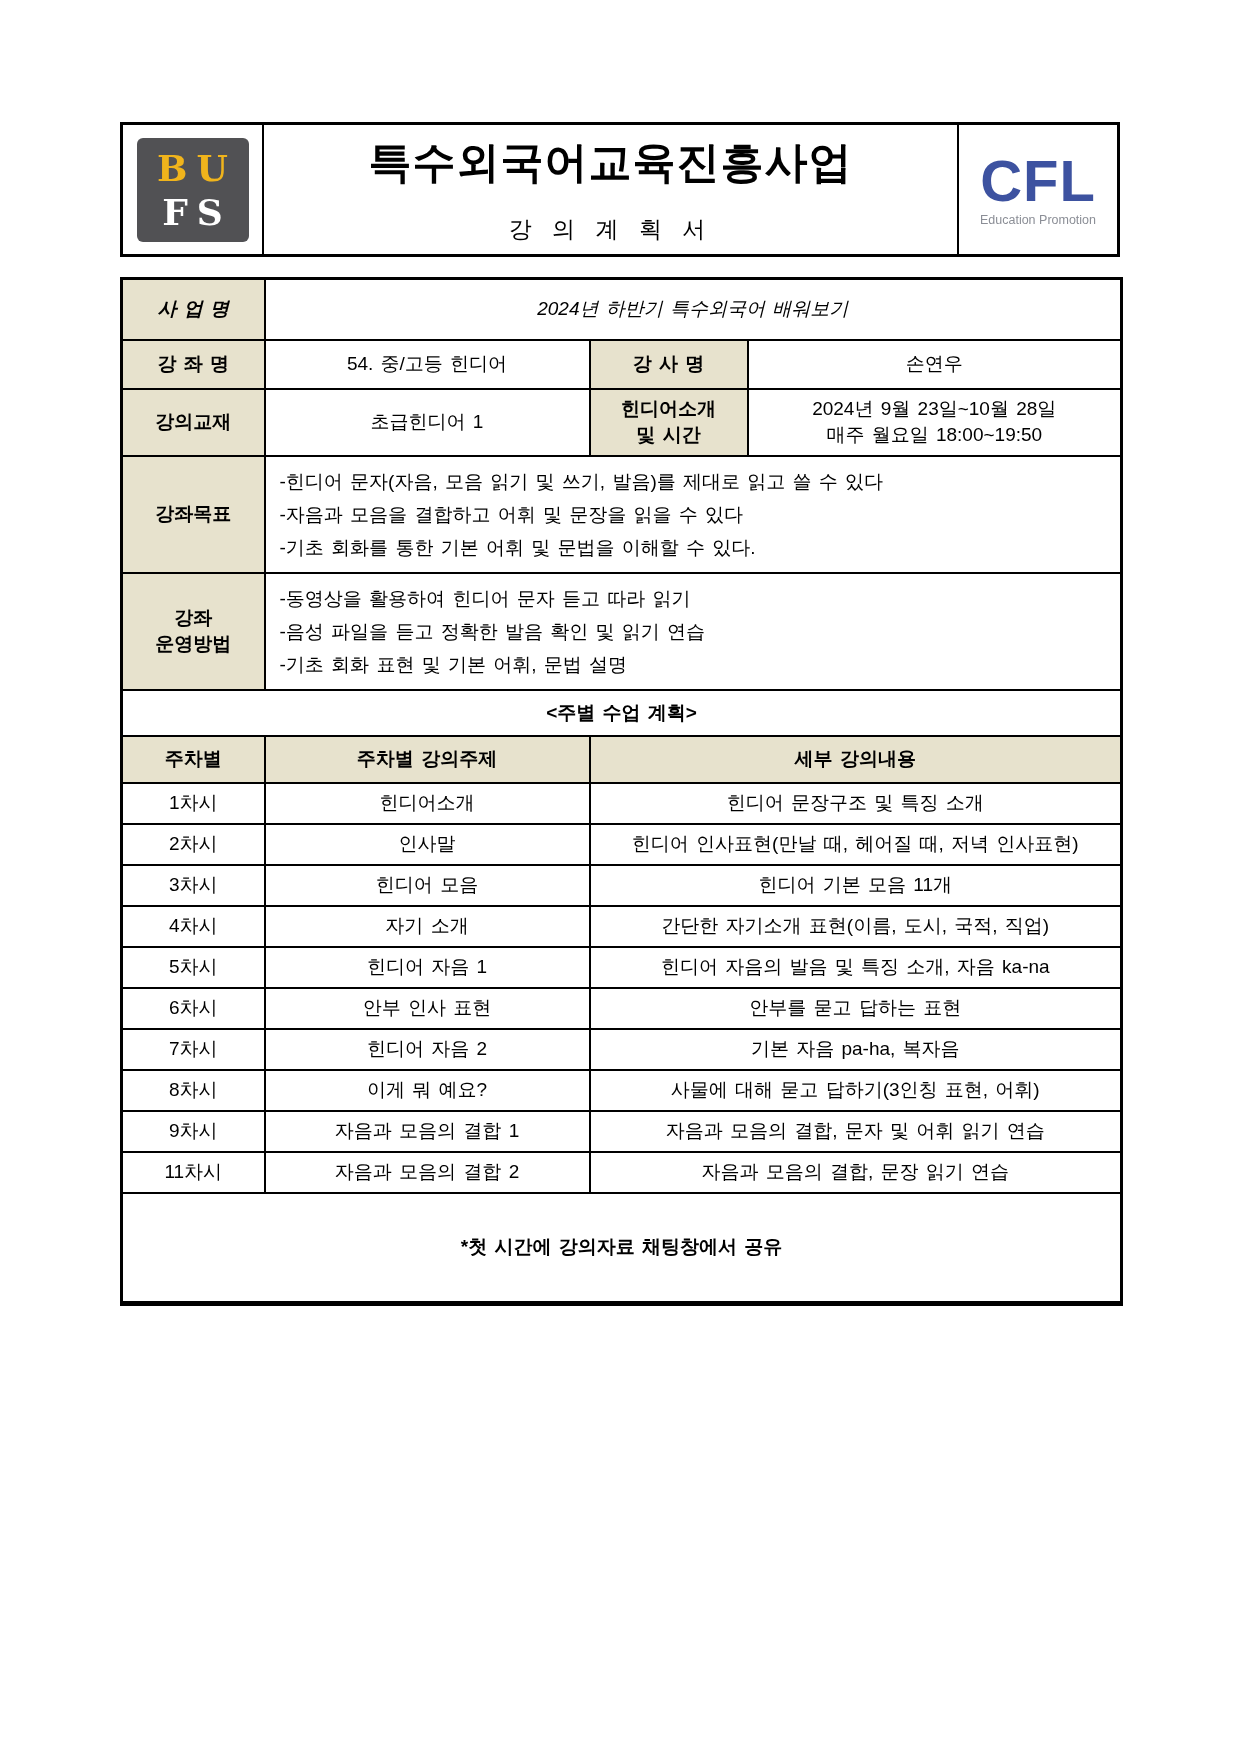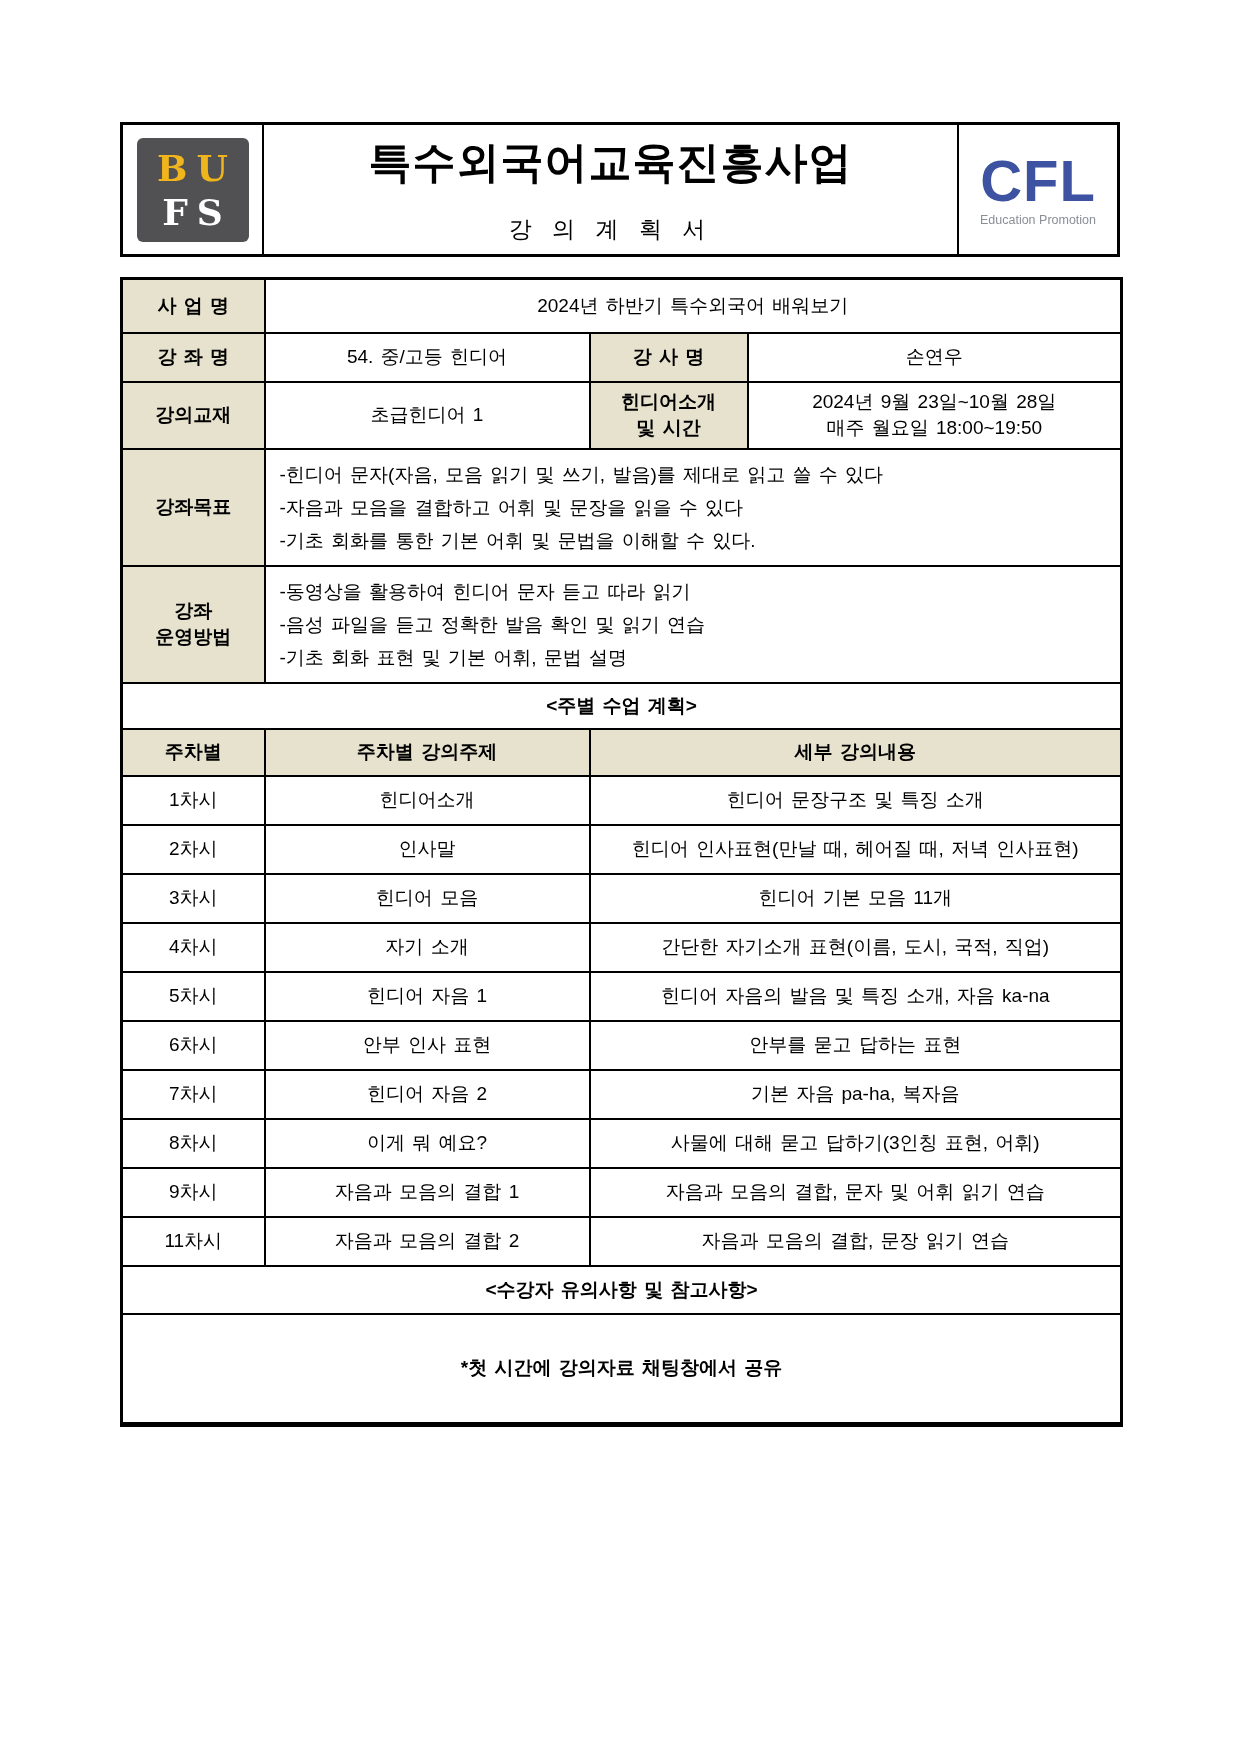--- a/index.html
+++ b/index.html
@@ -42,28 +42,28 @@
     border-collapse: collapse; table-layout: fixed; background: #fff;
   }
   table.main { border: 3px solid #000; border-bottom: 5px solid #000; }
   table.main td { border: 2px solid #000; vertical-align: middle; text-align: center; font-size: 19px; word-spacing: 2px; }
   td.lbl { background: #e7e2cd; font-weight: bold; font-size: 20px; }
   td.pre { white-space: pre-line; }
   td.left-list { text-align: left; padding: 8px 6px 8px 14px; }
   .list-line { font-size: 19px; line-height: 33px; text-align: left; }
   td.section-title { font-weight: bold; font-size: 20px; }
   td.note-cell { font-weight: bold; font-size: 20px; }
-  tr.r-program td { height: 54px; }
+  tr.r-program td { height: 61px; font-style: italic; }
   tr.r-course td { height: 49px; }
   tr.r-book td { height: 67px; }
   tr.r-obj td { height: 97px; }
   tr.r-method td { height: 99px; }
   tr.r-section td { height: 46px; }
   tr.r-whead td { height: 47px; }
-  tr.r-week td { height: 49px; }
+  tr.r-week td { height: 41px; }
   tr.r-notice td { height: 48px; }
   tr.r-note td { height: 111px; }
 </style>
 </head>
 <body>
 
 <div class="page">
 
   <div class="hdr">
     <div class="hdr-cell hdr-logo-cell">
@@ -185,23 +185,20 @@
       <td>9차시</td>
       <td>자음과 모음의 결합 1</td>
       <td colspan="2">자음과 모음의 결합, 문자 및 어휘 읽기 연습</td>
     </tr>
     <tr class="r-week">
       <td>11차시</td>
       <td>자음과 모음의 결합 2</td>
       <td colspan="2">자음과 모음의 결합, 문장 읽기 연습</td>
     </tr>
 
-    <tr class="r-notice">
-      <td colspan="4" class="section-title">&lt;수강자 유의사항 및 참고사항&gt;</td>
-    </tr>
 
     <tr class="r-note">
       <td colspan="4" class="note-cell">*첫 시간에 강의자료 채팅창에서 공유</td>
     </tr>
   </tbody>
     </table>
 
 </div>
 
 </body></html>

